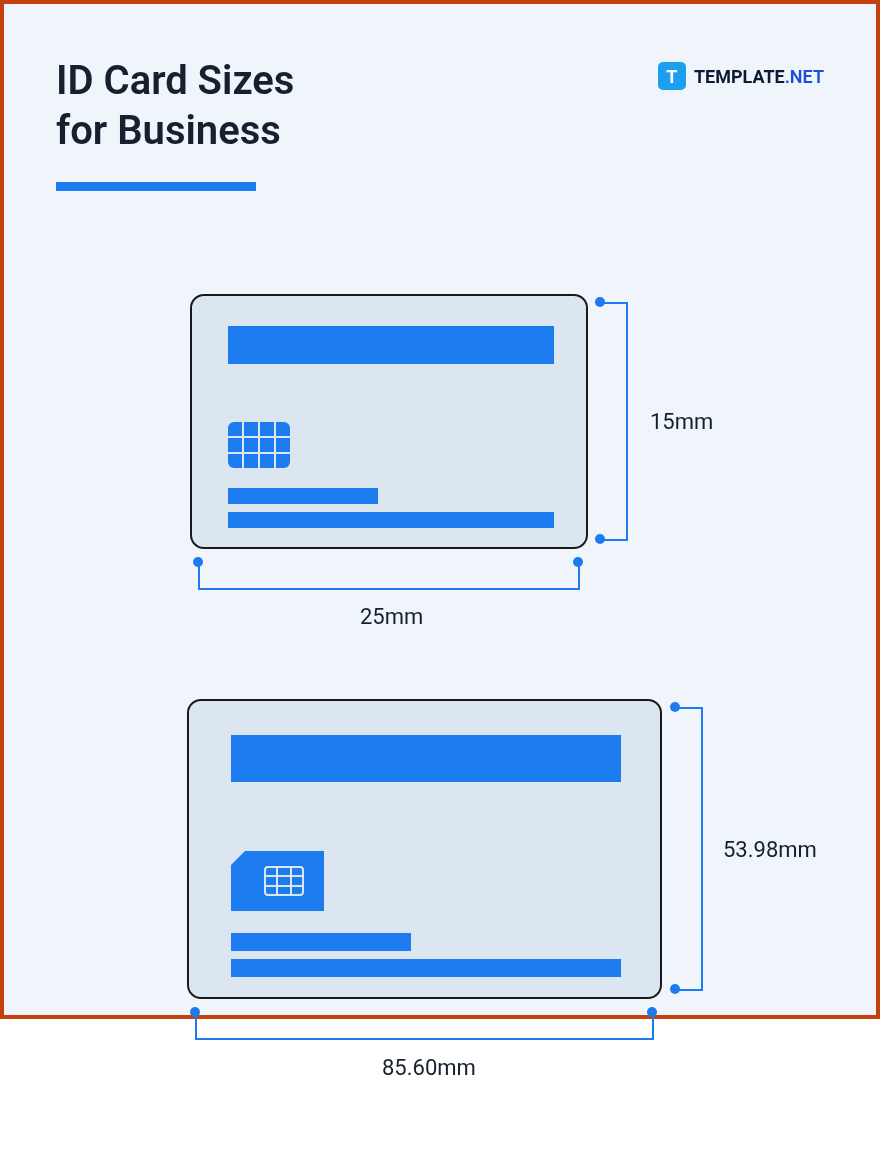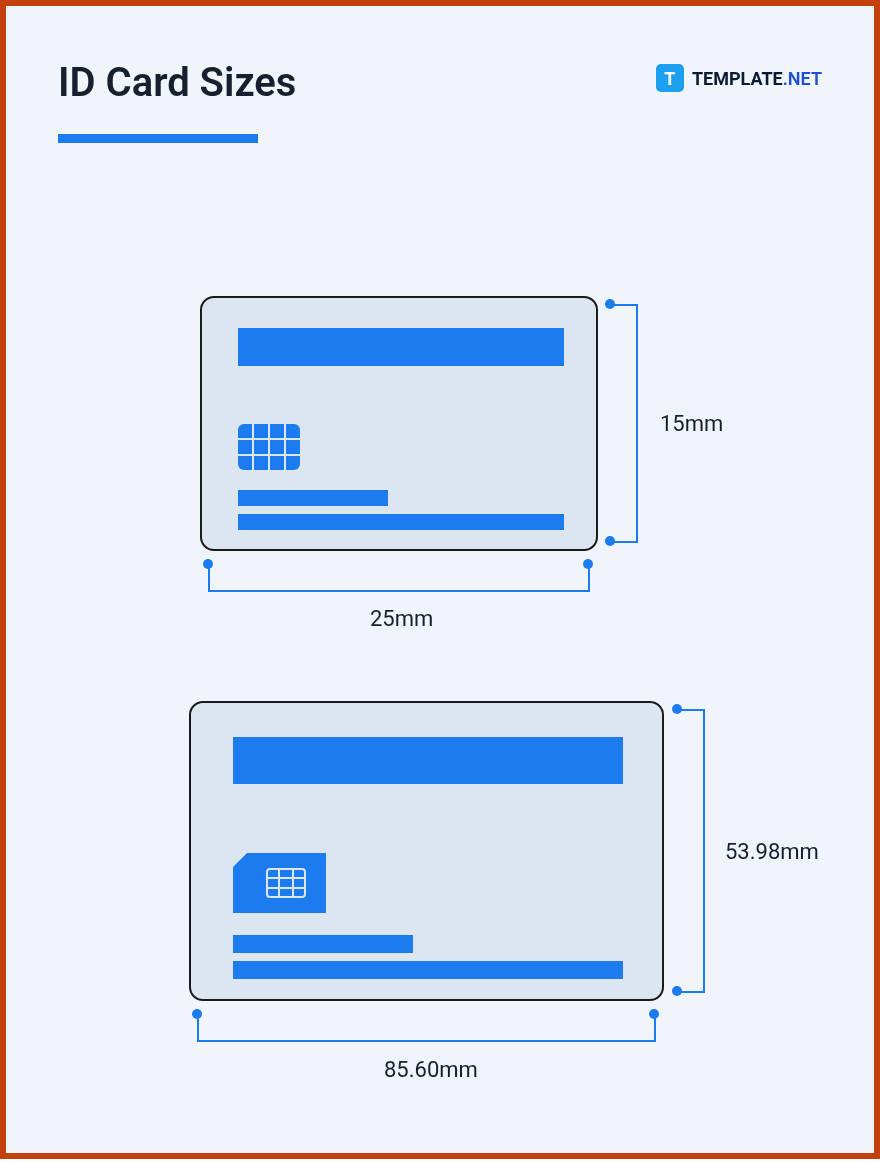--- a/index.html
+++ b/index.html
@@ -4,22 +4,22 @@
 <style>
   * { margin: 0; padding: 0; box-sizing: border-box; }
   body {
     width: 880px;
     height: 1163px;
     background: #fff;
     font-family: -apple-system, BlinkMacSystemFont, "Segoe UI", Roboto, Arial, sans-serif;
   }
   .frame {
     width: 880px;
-    height: 1159px;
-    border: 6px solid #c2410c;
+    height: 1019px;
+    border: 4px solid #c2410c;
     background: #eff5fb;
     position: relative;
   }
   .header {
     display: flex;
     justify-content: space-between;
     align-items: flex-start;
     padding: 52px 52px 0 52px;
   }
   .title {
@@ -106,21 +106,21 @@
     background: #1d7bf0;
     border-radius: 50%;
     position: absolute;
   }
   .bracket-line {
     position: absolute;
     background: #1d7bf0;
   }
 
   
-  .cb1 { left: 194px; top: 40px; }
+  .cb1 { left: 186px; top: 40px; }
   .cb1 .card { width: 398px; height: 255px; }
   .cb1 .title-bar { left: 36px; top: 30px; width: 326px; height: 38px; }
   .cb1 .chip { left: 36px; top: 126px; width: 62px; height: 46px; }
   .cb1 .line-short { left: 36px; top: 192px; width: 150px; height: 16px; }
   .cb1 .line-long  { left: 36px; top: 216px; width: 326px; height: 16px; }
 
   
   .cb1 .hb { top: 0; left: 410px; width: 40px; height: 255px; }
   .cb1 .hb .bv { left: 26px; top: 8px; width: 2px; height: 239px; }
   .cb1 .hb .bt { left: 0; top: 8px; width: 28px; height: 2px; }
@@ -165,20 +165,21 @@
   .cb2 .wlabel { left: 195px; top: 356px; }
 </style>
 </head>
 <body>
 
 <div class="frame">
   <div class="header">
     <div>
       <h1 class="title">
         <span>ID Card Sizes</span><br>
+        <span>for Business</span>
       </h1>
       <div class="underline"></div>
     </div>
     <div class="brand">
       <div class="brand-icon">T</div>
       <div class="brand-text">
         <span>TEMPLATE</span><span class="ext">.NET</span>
       </div>
     </div>
   </div>

